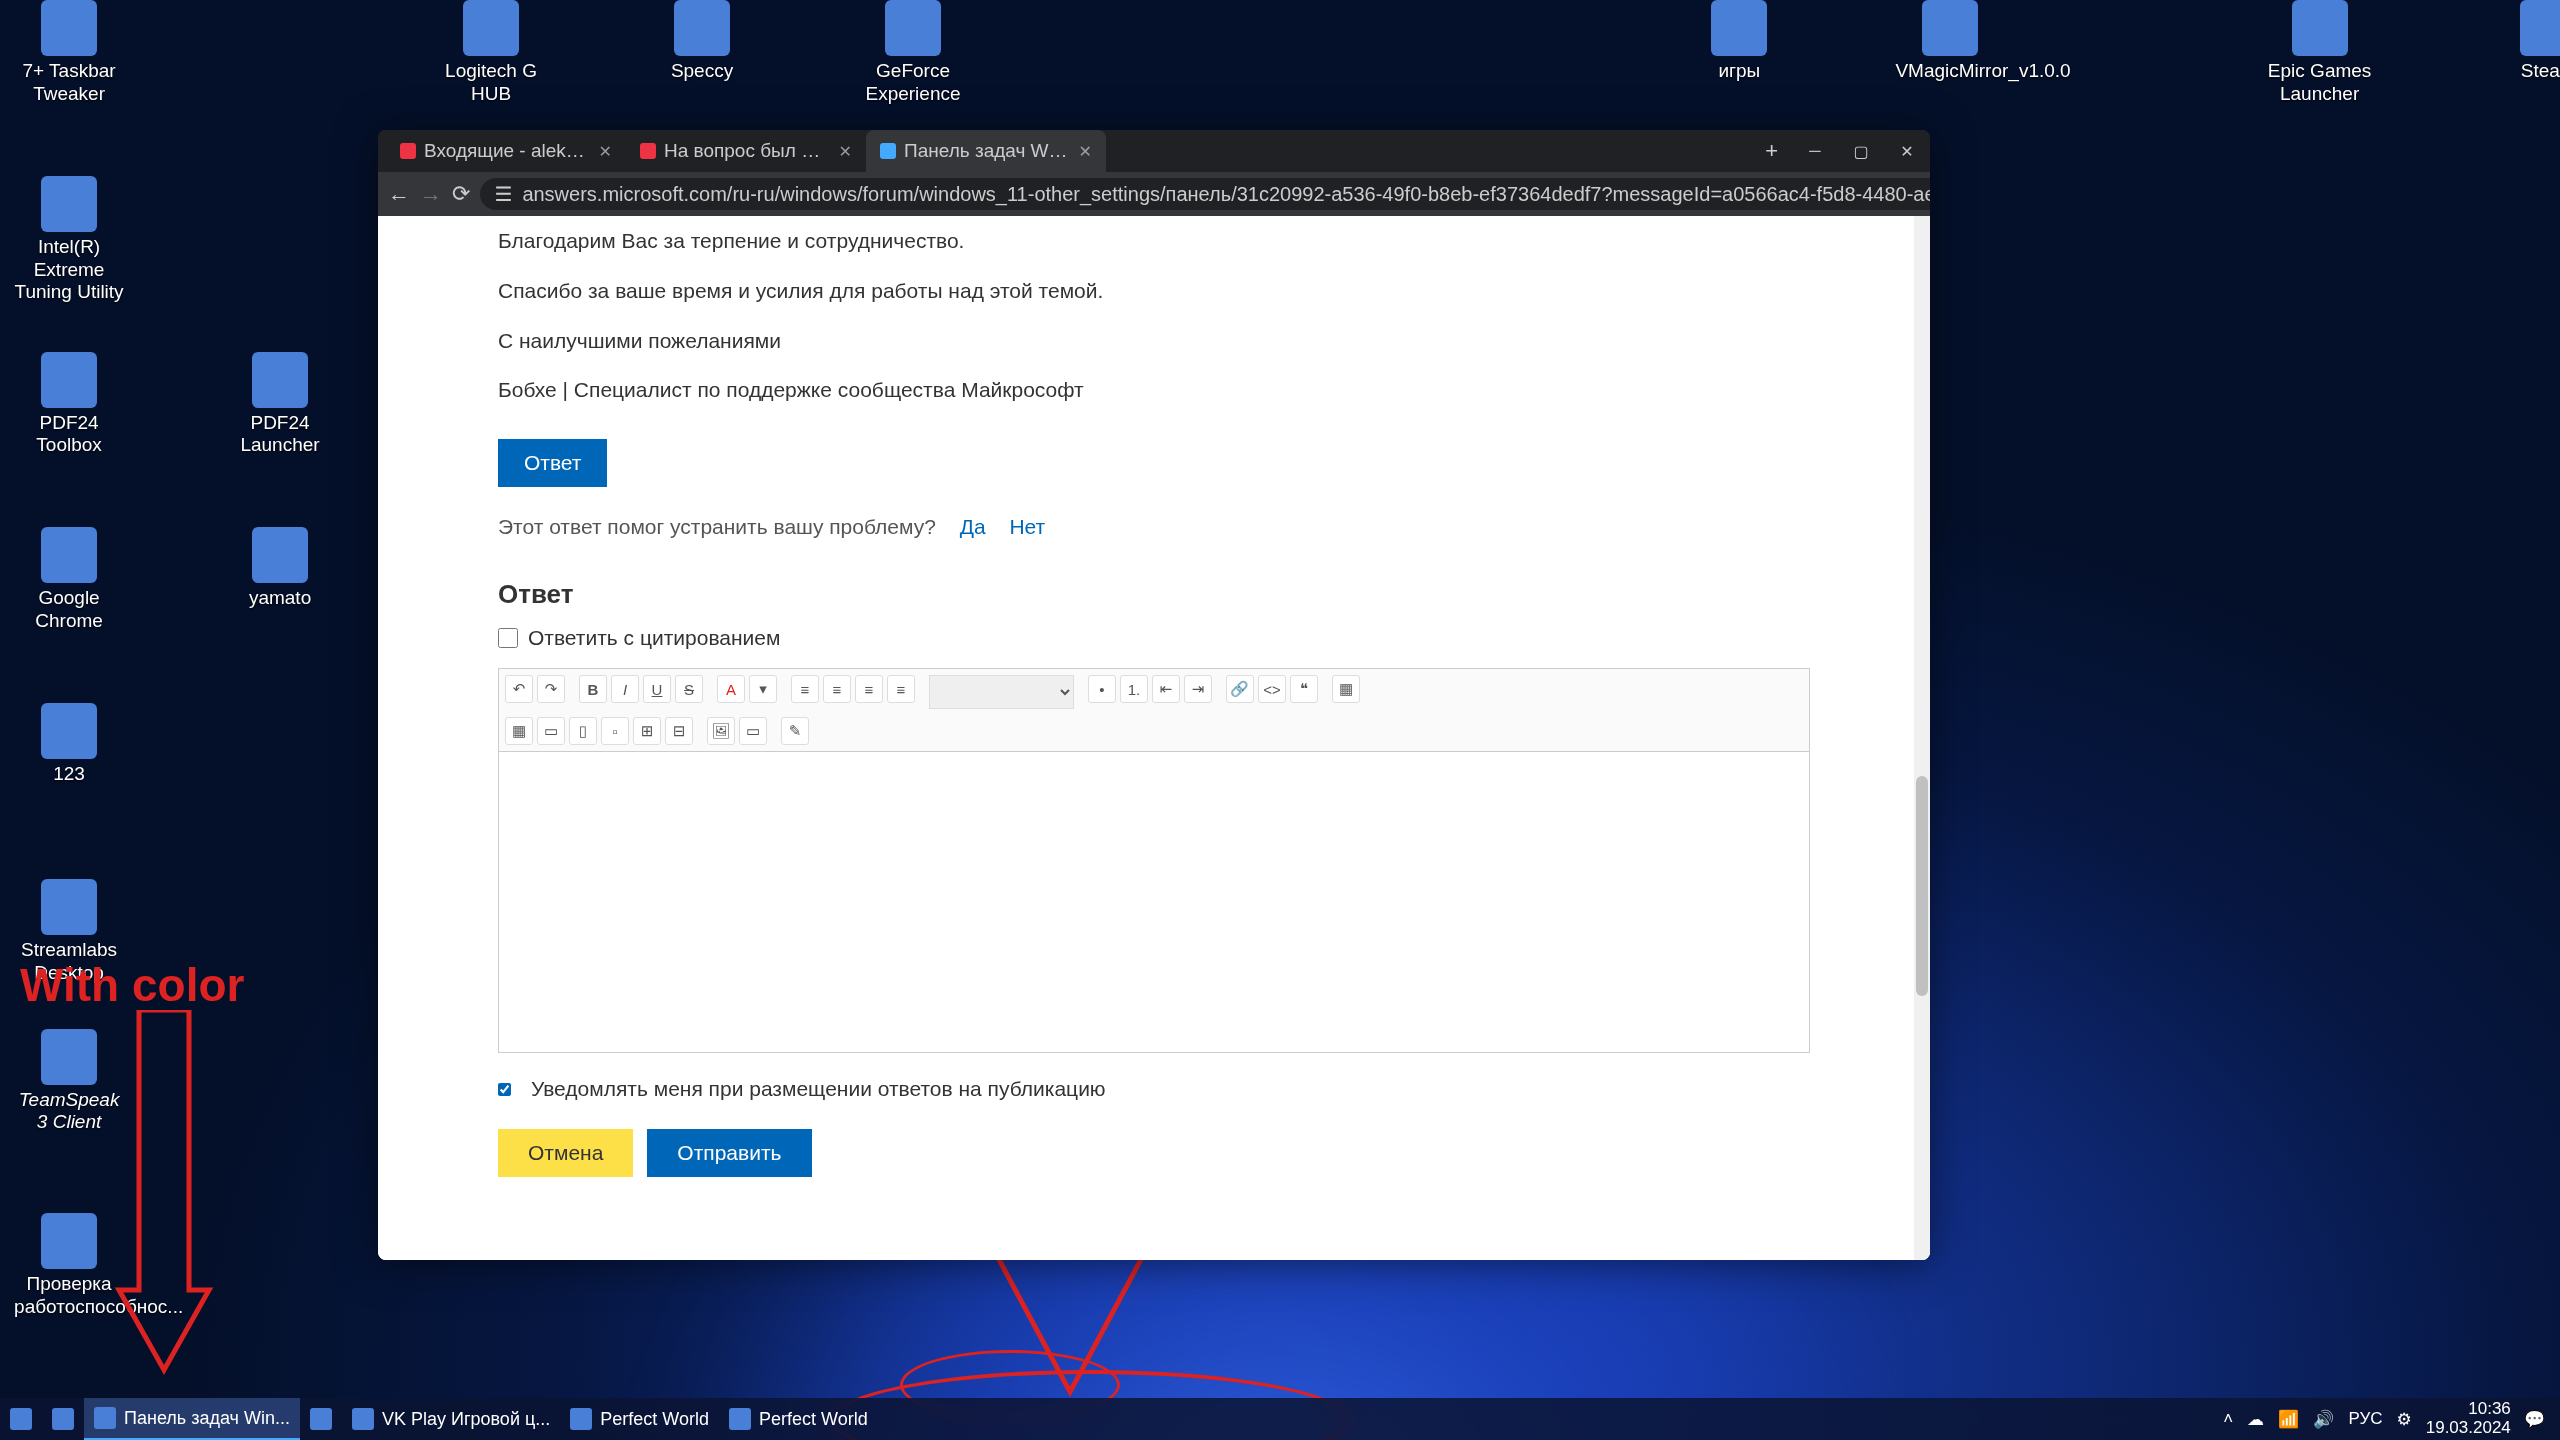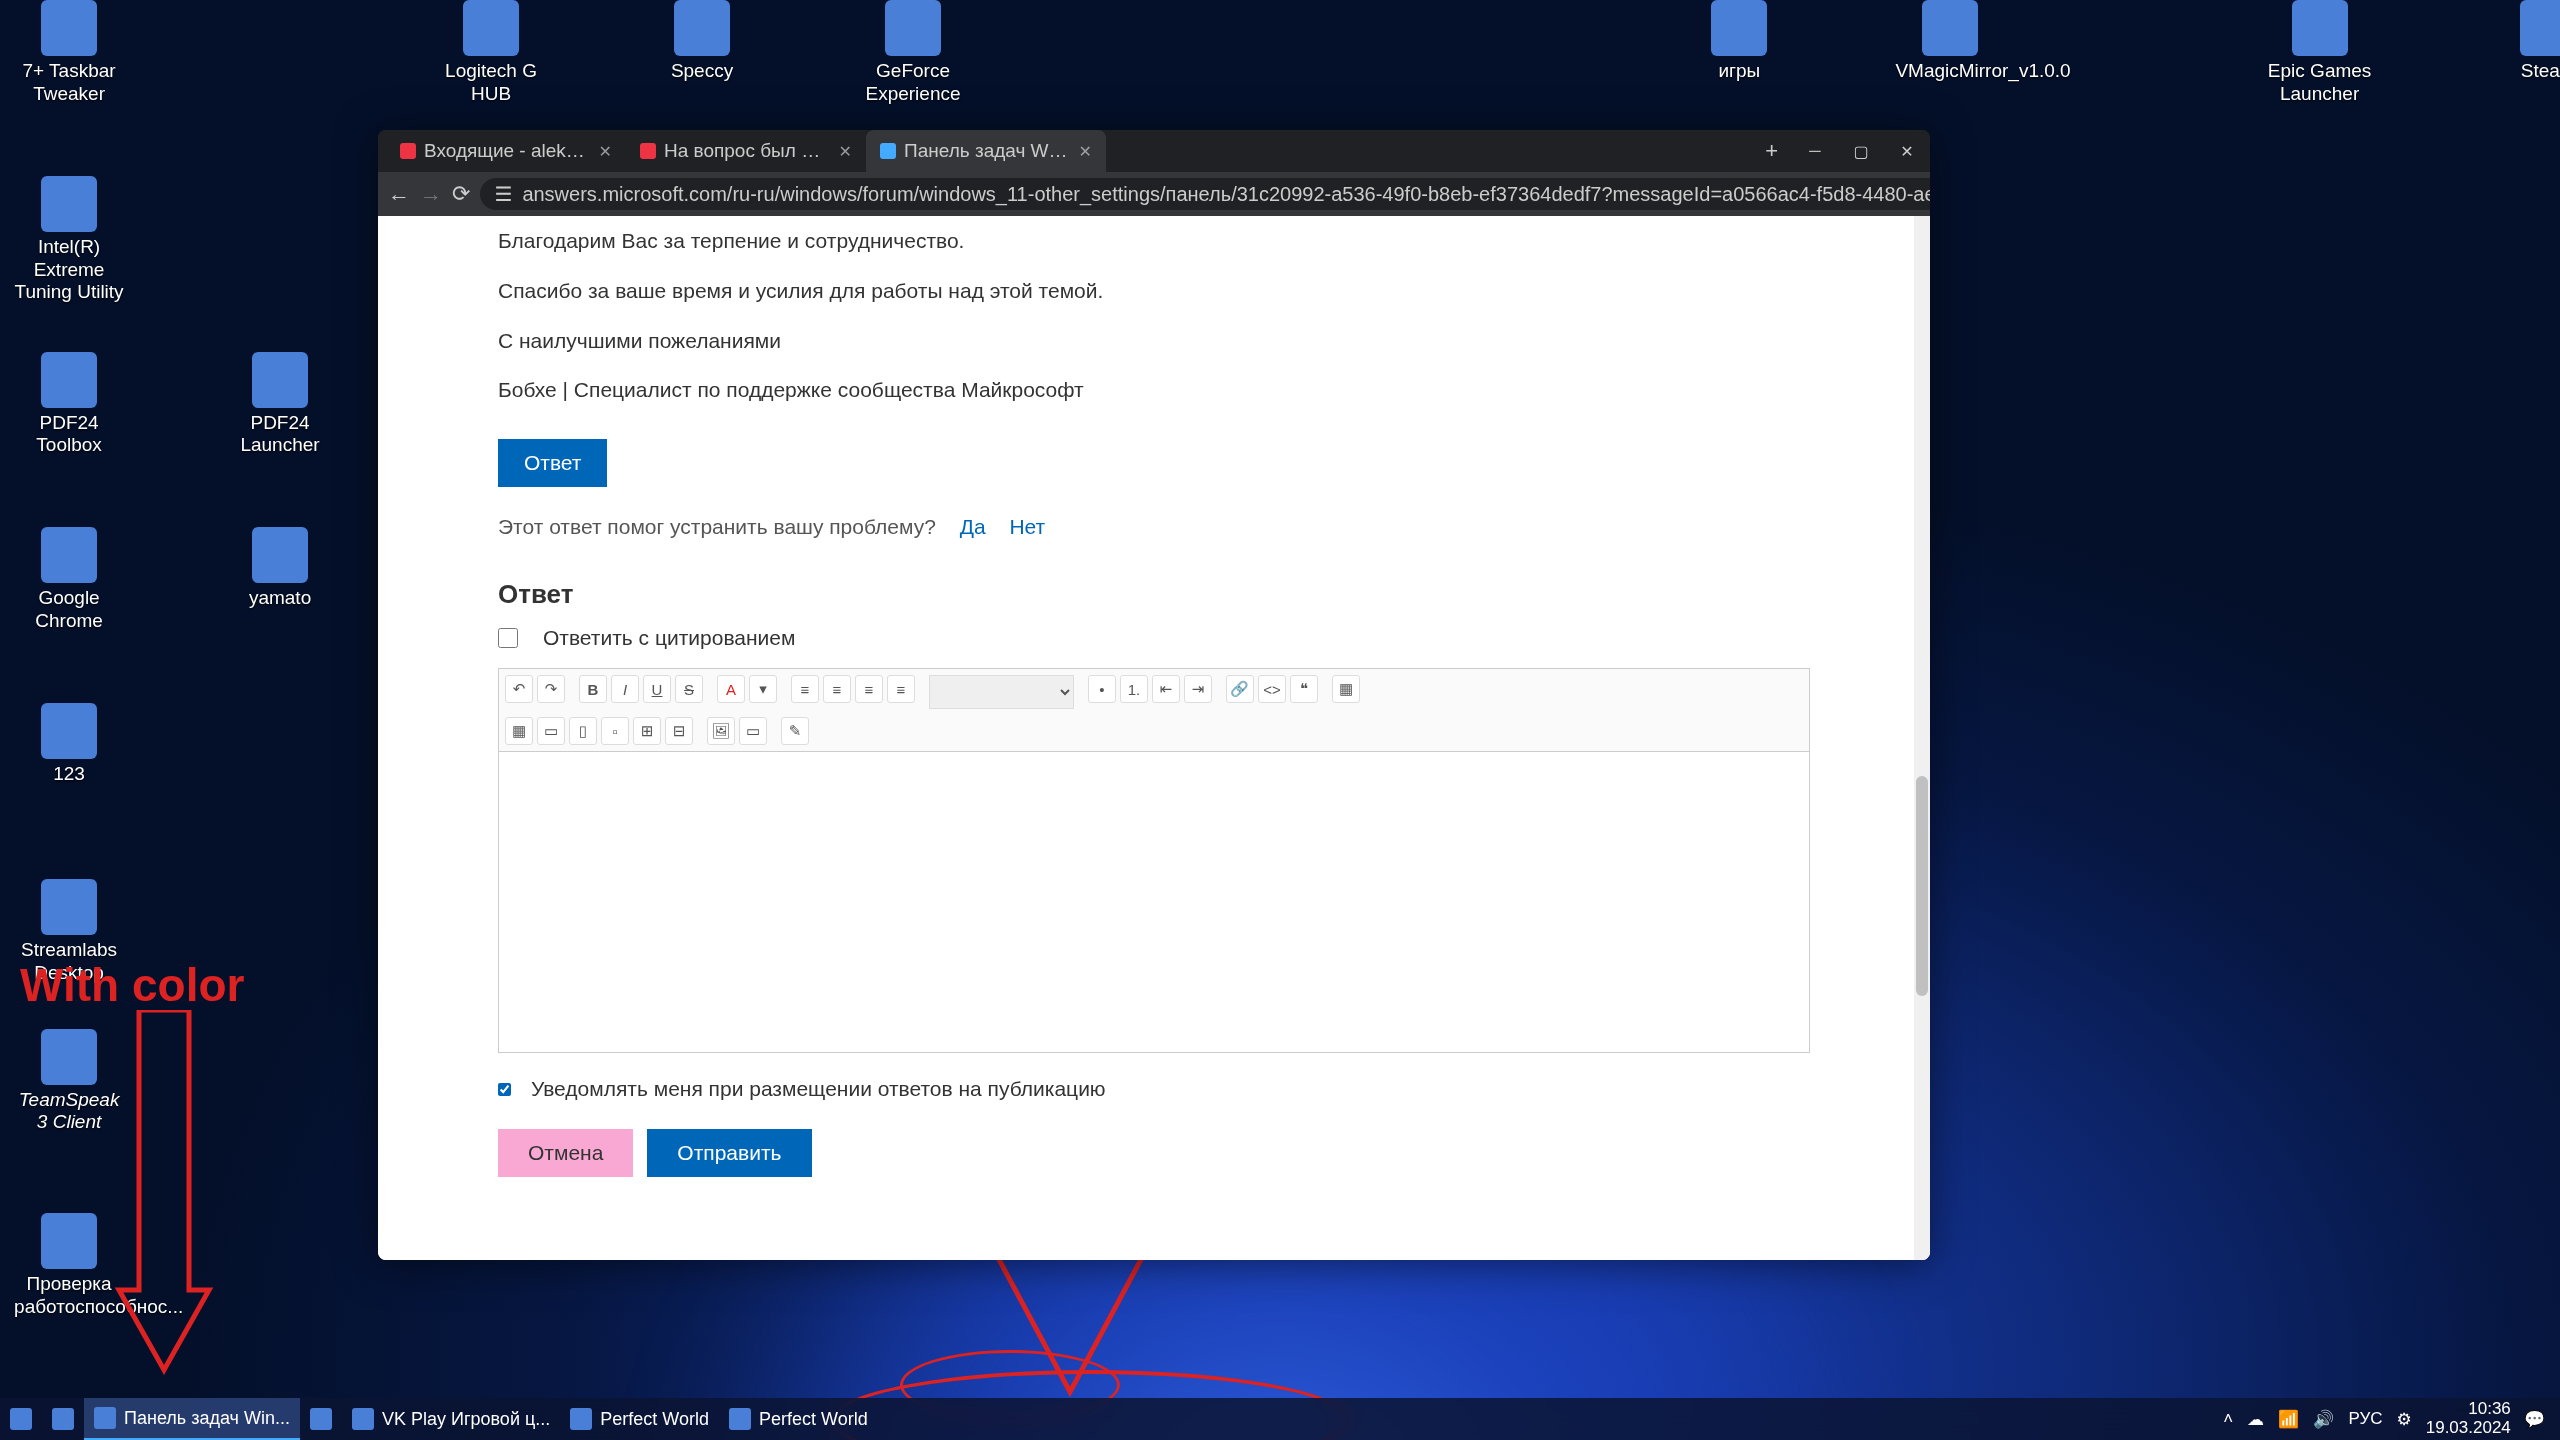--- a/index.html
+++ b/index.html
@@ -27,32 +27,32 @@
 .addr{flex:1;background:#202124;border-radius:20px;height:32px;display:flex;align-items:center;padding:0 14px;color:#ccc;font-size:20px;gap:10px}
 .addr .url{white-space:nowrap;overflow:hidden;text-overflow:ellipsis;flex:1}
 .ext{width:28px;height:28px;border-radius:50%;display:flex;align-items:center;justify-content:center;color:#ccc}
 .content{flex:1;background:#f2f2f2;overflow:auto;position:relative}
 .page{background:#fff;margin:0 auto;width:100%;min-height:100%;padding:0 120px 60px}
 .msgtxt{font-size:21px;color:#333;line-height:1.8;padding:6px 0}
 .replybtn{background:#0067b8;color:#fff;border:none;padding:12px 26px;font-size:21px;margin:24px 0 18px}
 .helpful{font-size:21px;color:#555;padding:10px 0}
 .helpful a{color:#0067b8;margin-left:18px;text-decoration:none}
 .replyhdr{font-size:26px;font-weight:600;color:#333;margin:30px 0 16px}
-.chk{display:flex;align-items:center;gap:25px;font-size:21px;color:#333;margin:10px 0 18px}
+.chk{display:flex;align-items:center;gap:10px;font-size:21px;color:#333;margin:10px 0 18px}
 .chk input{width:20px;height:20px}
 .editor{border:1px solid #ccc;background:#fff}
 .toolbar{border-bottom:1px solid #ccc;padding:6px;display:flex;flex-wrap:wrap;gap:4px;background:#fafafa}
 .tbtn{width:28px;height:28px;border:1px solid #ddd;background:#fff;display:flex;align-items:center;justify-content:center;font-size:15px;color:#555;border-radius:3px}
 .tsel{height:28px;border:1px solid #ddd;font-size:17px;padding:16px 8px;color:#555;min-width:120px}
 .tsep{width:6px}
 .editarea{min-height:300px;padding:16px}
 .notify{display:flex;align-items:center;gap:20px;font-size:21px;color:#333;margin:24px 0}
 .actions{display:flex;gap:14px;margin-top:28px}
 .btn{padding:12px 30px;font-size:21px;border:none}
-.btn.cancel{background:#f9a8d4;color:#333}
+.btn.cancel{background:#fde047;color:#333}
 .btn.submit{background:#0067b8;color:#fff}
 .scrollbar{position:absolute;right:0;top:0;width:16px;height:100%;background:#f0f0f0}
 .thumb{position:absolute;right:2px;width:12px;background:#c0c0c0;border-radius:6px}
 .taskbar{position:absolute;bottom:0;left:0;right:0;height:42px;background:rgba(10,20,50,.85);backdrop-filter:blur(10px);display:flex;align-items:center;color:#fff;font-size:18px}
 .tsk{height:100%;display:flex;align-items:center;padding:0 10px;gap:8px}
 .tsk.active{background:rgba(80,120,200,.4);border-bottom:2px solid #4af}
 .tsk .tico{width:22px;height:22px;background:#4a7fd8;border-radius:3px}
 .tray{margin-left:auto;display:flex;align-items:center;gap:14px;padding:0 14px;font-size:17px}
 .clock{text-align:right;line-height:1.1;font-size:17px}
 .scribble{position:absolute;border:4px solid #d22;border-radius:50%}

